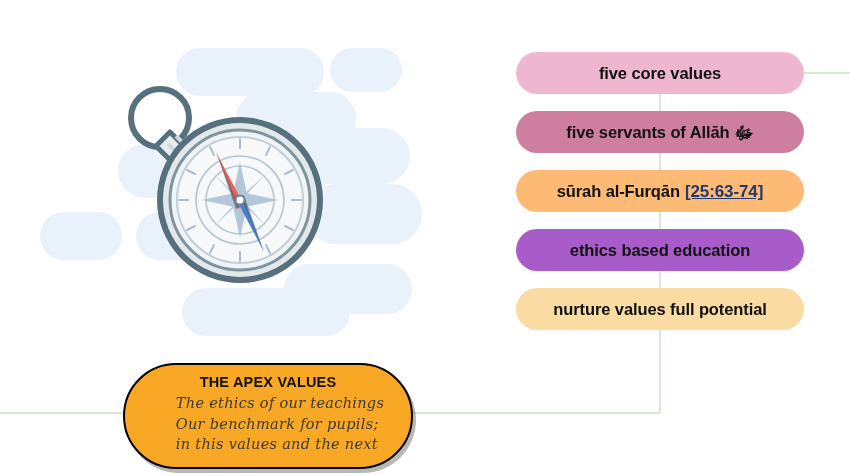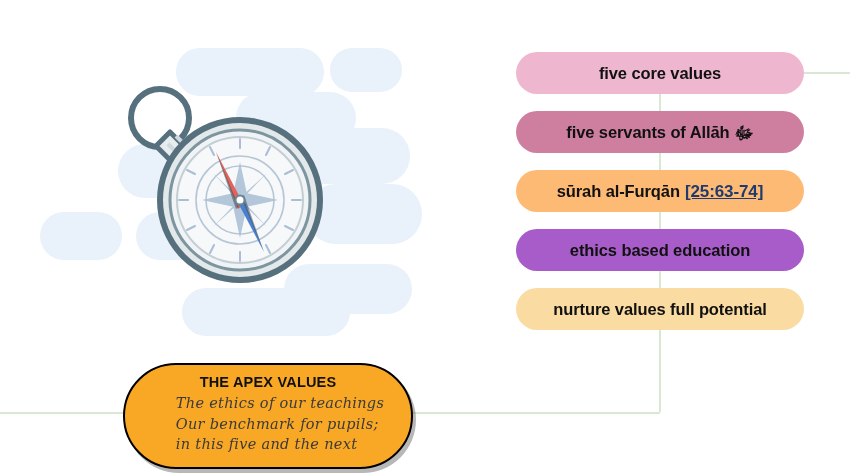--- a/index.html
+++ b/index.html
@@ -237,17 +237,17 @@
           <span>nurture values full potential</span>
         </div>
       </div>
     </div>
 
   <div id="apex-box">
     <div id="apex-title">THE APEX VALUES</div>
     <div id="apex-lines">
         <div class="apex-line">The ethics of our teachings</div>
         <div class="apex-line">Our benchmark for pupils;</div>
-        <div class="apex-line">in this five and the next</div>
+        <div class="apex-line">in this values and the next</div>
       </div>
   </div>
 
 </div>
 
 </body></html>

